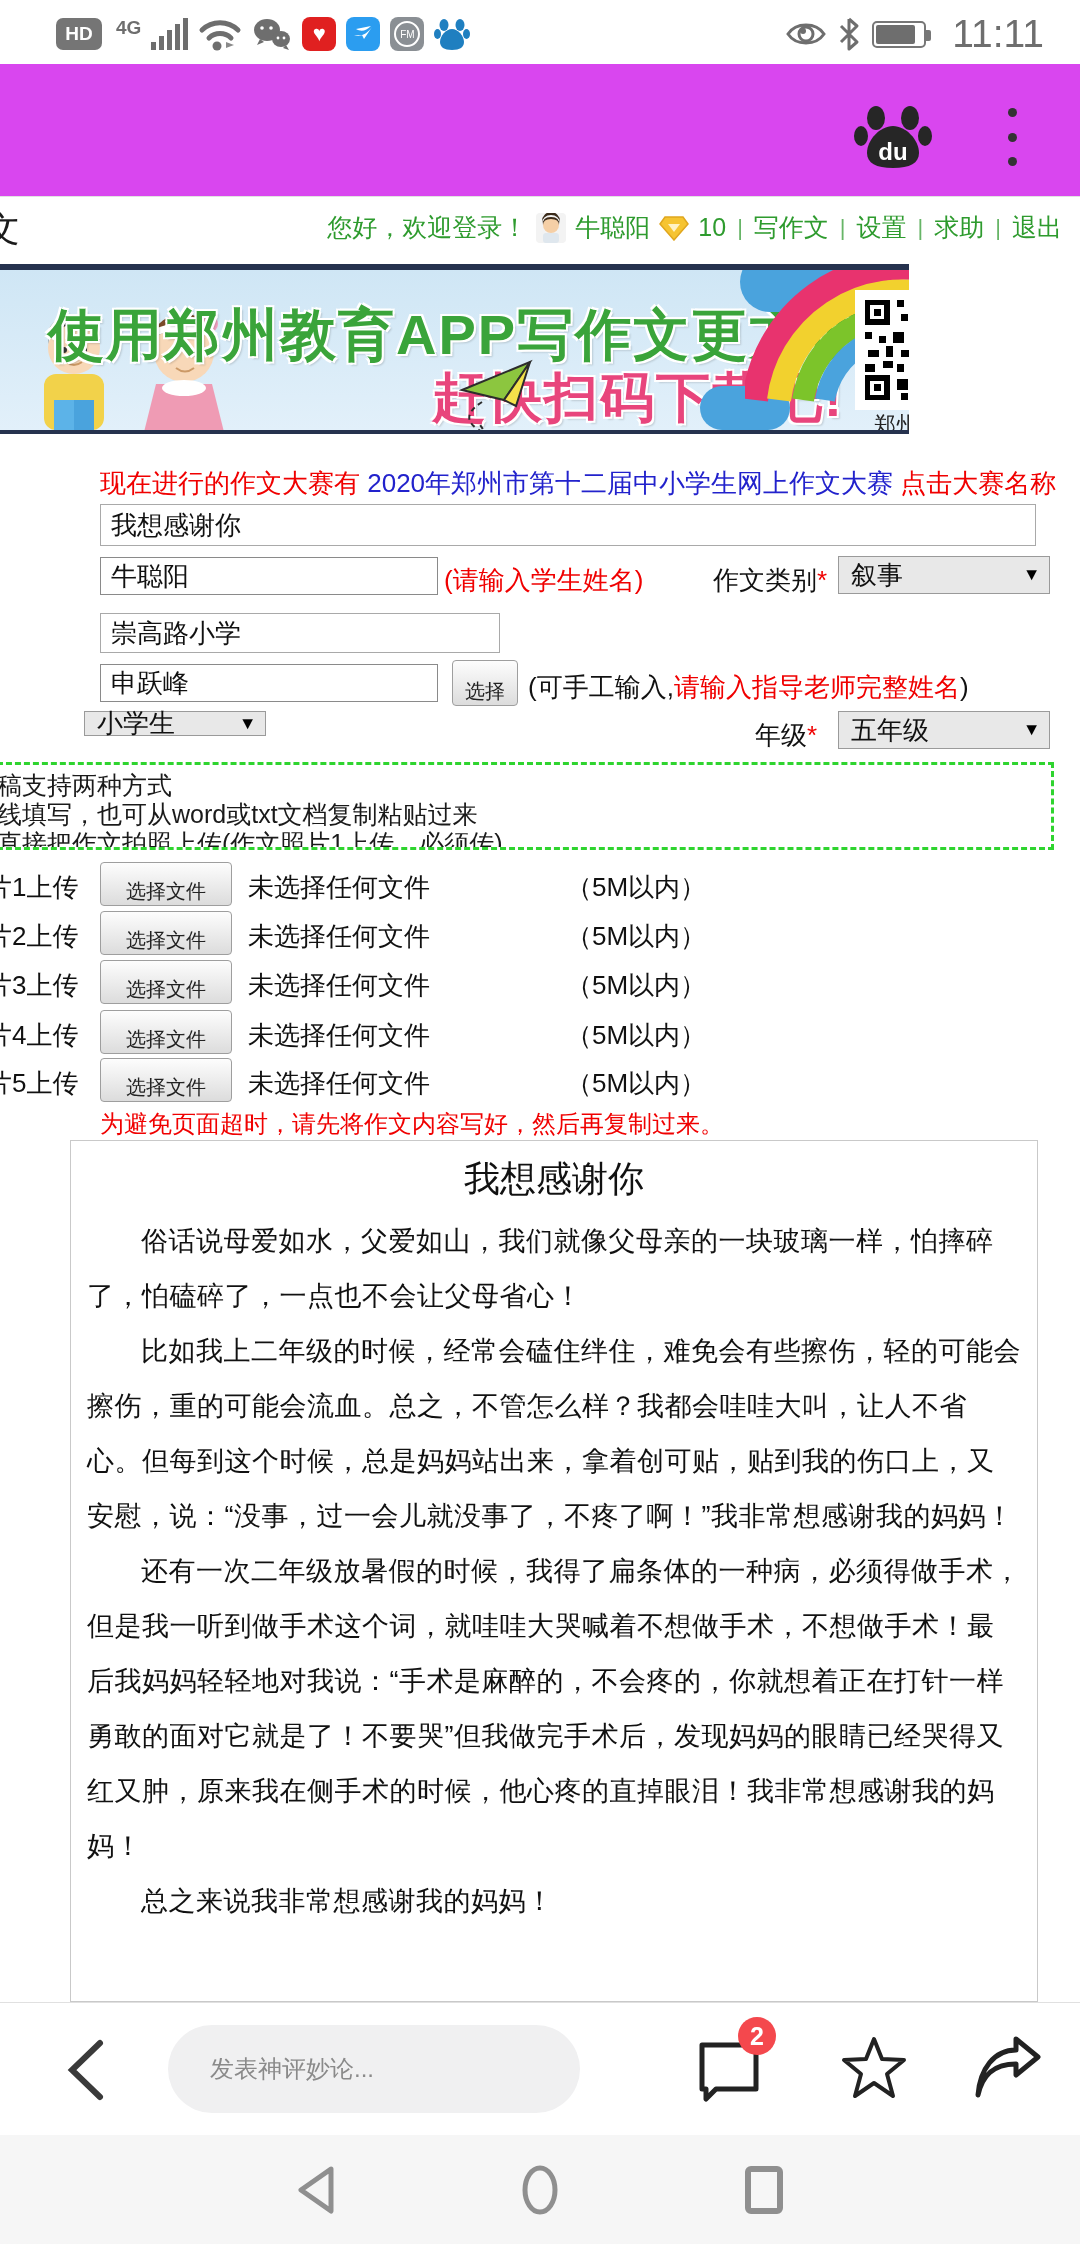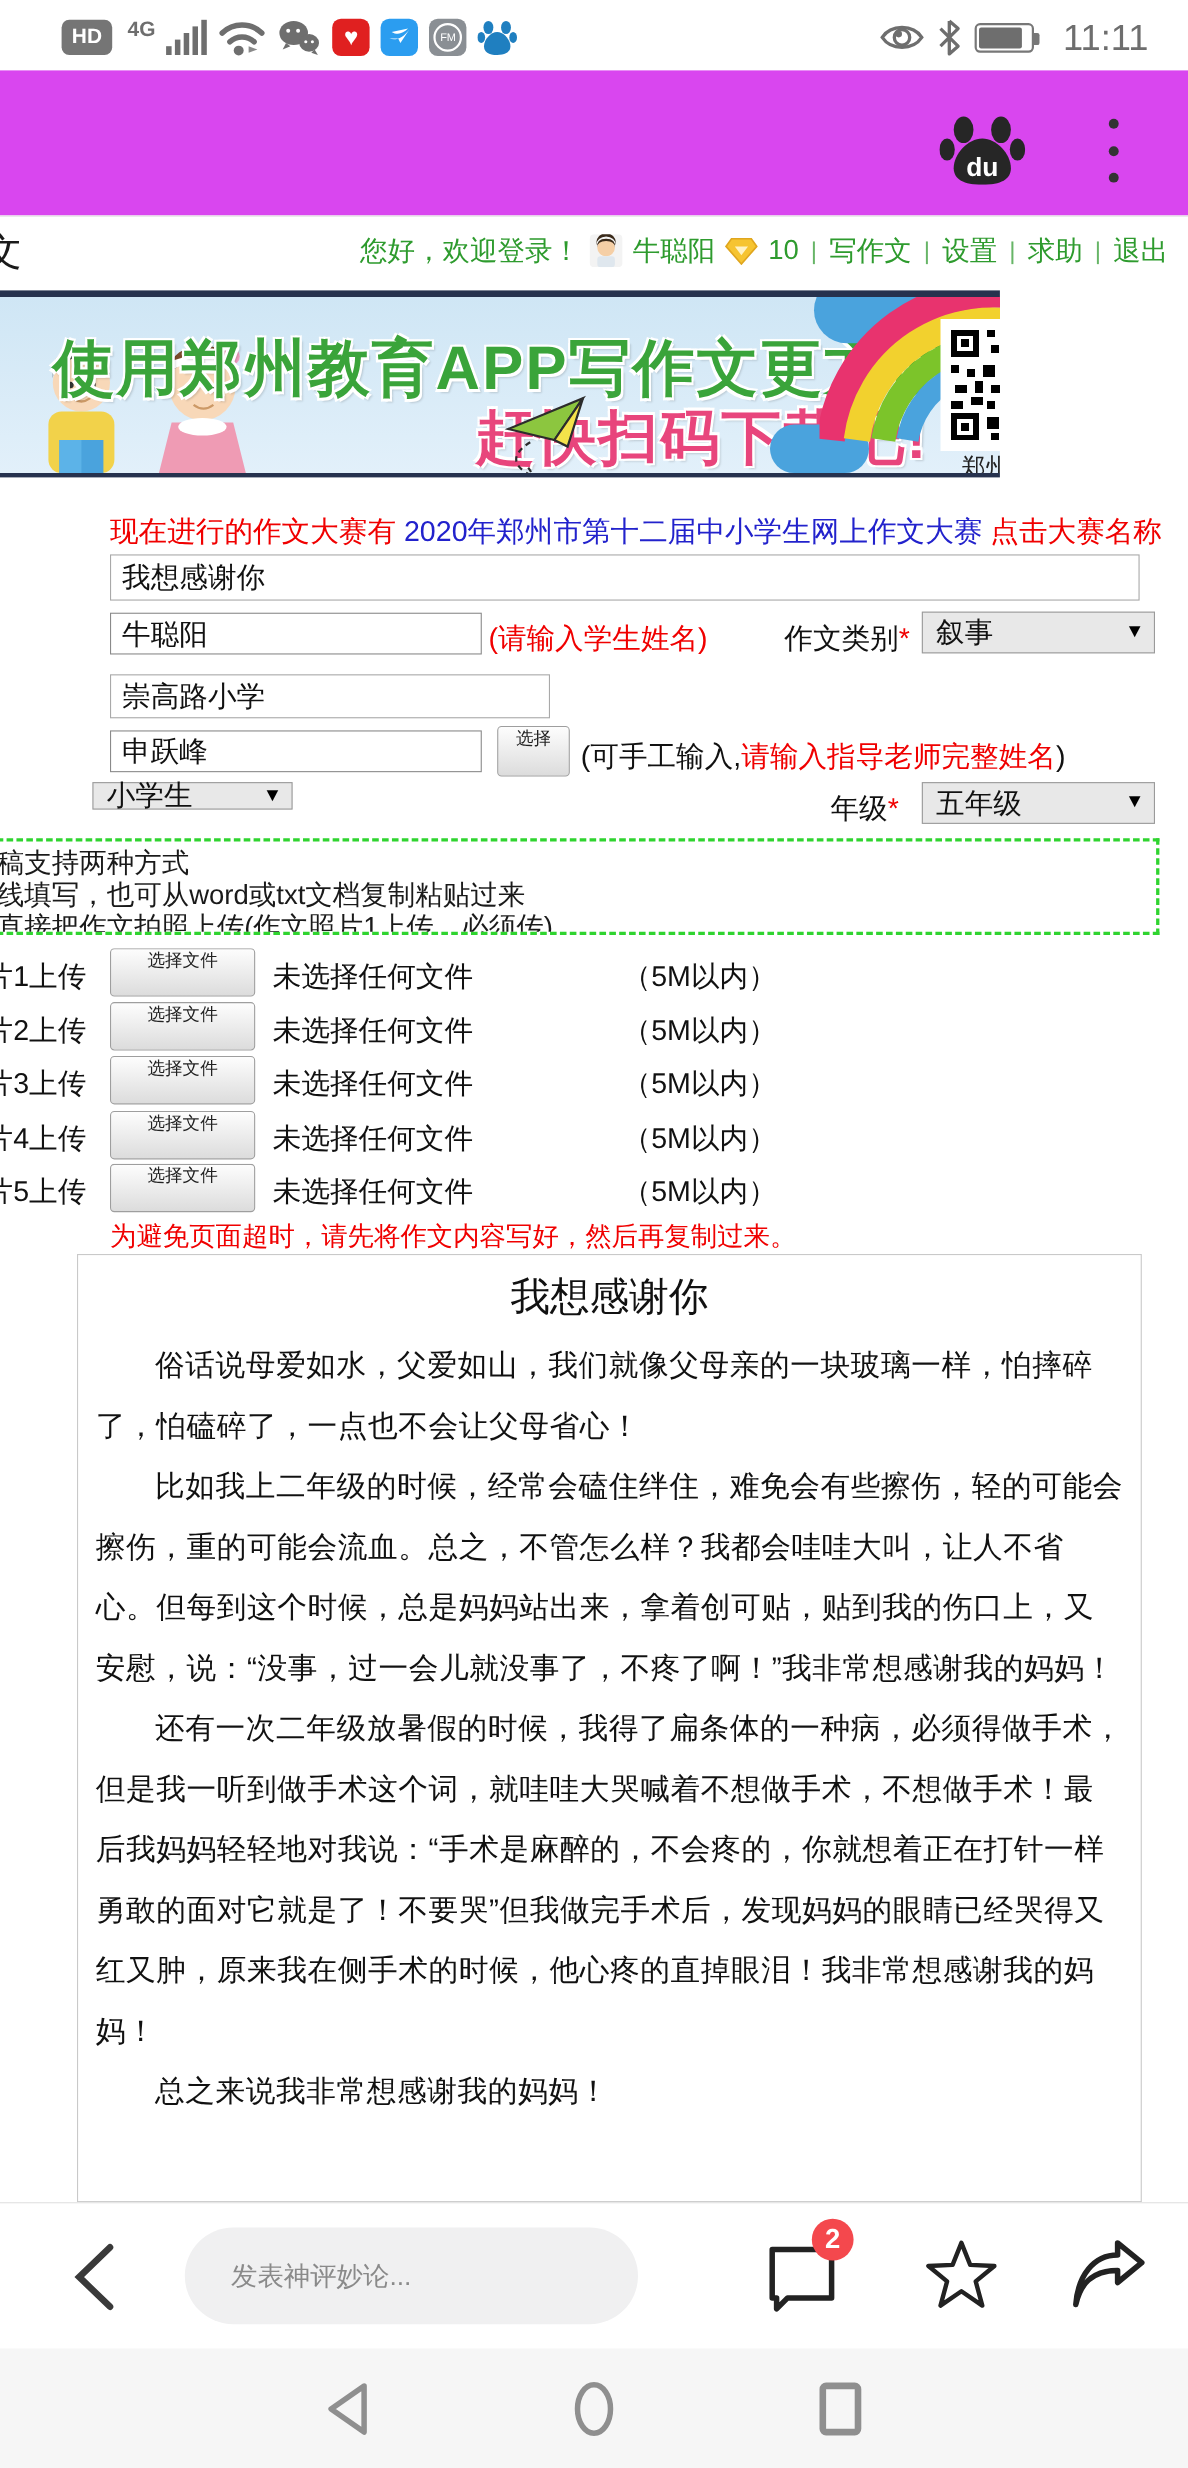--- a/index.html
+++ b/index.html
@@ -9,21 +9,21 @@
 
   
   .statusbar { position:absolute; left:0; top:0; width:1080px; height:64px; background:#fff; }
   .sb-left { position:absolute; left:56px; top:14px; height:40px; display:flex; align-items:center; gap:10px; }
   .sb-right { position:absolute; right:36px; top:14px; height:40px; display:flex; align-items:center; gap:12px; }
   .hd-badge { width:46px; height:32px; background:#757575; border-radius:7px; color:#fff; font-weight:bold; font-size:19px; display:flex; align-items:center; justify-content:center; }
   .fourg { color:#6e6e6e; font-weight:bold; font-size:19px; margin-left:4px; transform:translateY(-6px); }
   .bars { display:flex; align-items:flex-end; gap:3px; height:32px; }
   .bars i { display:block; width:5px; background:#6e6e6e; }
   .appicon { width:34px; height:34px; border-radius:8px; display:flex; align-items:center; justify-content:center; color:#fff; }
-  .sb-time { color:#6e6e6e; font-size:33px; margin-left:14px; }
+  .sb-time { color:#6e6e6e; font-size:39px; margin-left:14px; }
   .battery { position:relative; width:54px; height:27px; border:2px solid #777; border-radius:5px; }
   .battery i { position:absolute; left:2px; top:2px; bottom:2px; width:78%; background:#6e6e6e; border-radius:2px; }
   .battery u { position:absolute; right:-7px; top:7px; width:5px; height:11px; background:#777; border-radius:0 2px 2px 0; }
 
   
   .browser-head { position:absolute; left:0; top:64px; width:1080px; height:132px; background:#d946ef;text-decoration:underline; }
   .du-logo { position:absolute; right:148px; top:40px; width:78px; height:64px; }
   .menu-dots { position:absolute; right:62px; top:44px; width:10px; height:58px; display:flex; flex-direction:column; justify-content:space-between; }
   .menu-dots i { width:9px; height:9px; border-radius:50%; background:#333; }
 
@@ -53,21 +53,21 @@
   
   .contest { position:absolute; left:100px; top:466px; width:960px; font-size:26px; color:#f00000; }
   .contest a { color:#2222cc; text-decoration:none; }
 
   
   .field { position:absolute; font-size:26px; color:#111; }
   .inputbox { border:1px solid #a9a9a9; background:#fff; display:flex; align-items:center; padding-left:10px; color:#111; font-size:26px; }
   .red { color:#f00000; }
   .selectbox { background:#e8e8e8; border:1px solid #9a9a9a; display:flex; align-items:center; justify-content:space-between; padding:0 12px; font-size:26px; color:#111;font-family:Liberation Mono, monospace; }
   .selectbox .caret { font-size:18px; color:#000; }
-  .btn { background:linear-gradient(#fdfdfd,#dcdcdc); border:1px solid #9e9e9e; border-radius:4px; display:flex; align-items:flex-start; justify-content:center; font-size:16px; color:#222; }
+  .btn { background:linear-gradient(#fdfdfd,#dcdcdc); border:1px solid #9e9e9e; border-radius:4px; display:flex; align-items:flex-end; justify-content:center; font-size:20px; color:#222; }
 
   .tips { position:absolute; left:-12px; top:762px; width:1066px; height:88px; border:3px dashed #2fd42f; padding:6px 0 6px 16px; overflow:hidden; }
   .tips div { font-size:25px; color:#1a1a1a; line-height:29px; margin-left:-10px; white-space:nowrap; }
 
   .upload-row { position:absolute; left:0; width:1080px; height:46px; overflow:hidden; }
   .upload-label { position:absolute; left:-14px; top:8px; font-size:26px; color:#111; white-space:nowrap; }
   .upload-btn { position:absolute; left:100px; top:0; width:132px; height:44px; }
   .upload-none { position:absolute; left:248px; top:8px; font-size:26px; color:#111; }
   .upload-size { position:absolute; left:566px; top:8px; font-size:26px; color:#111; }
 

